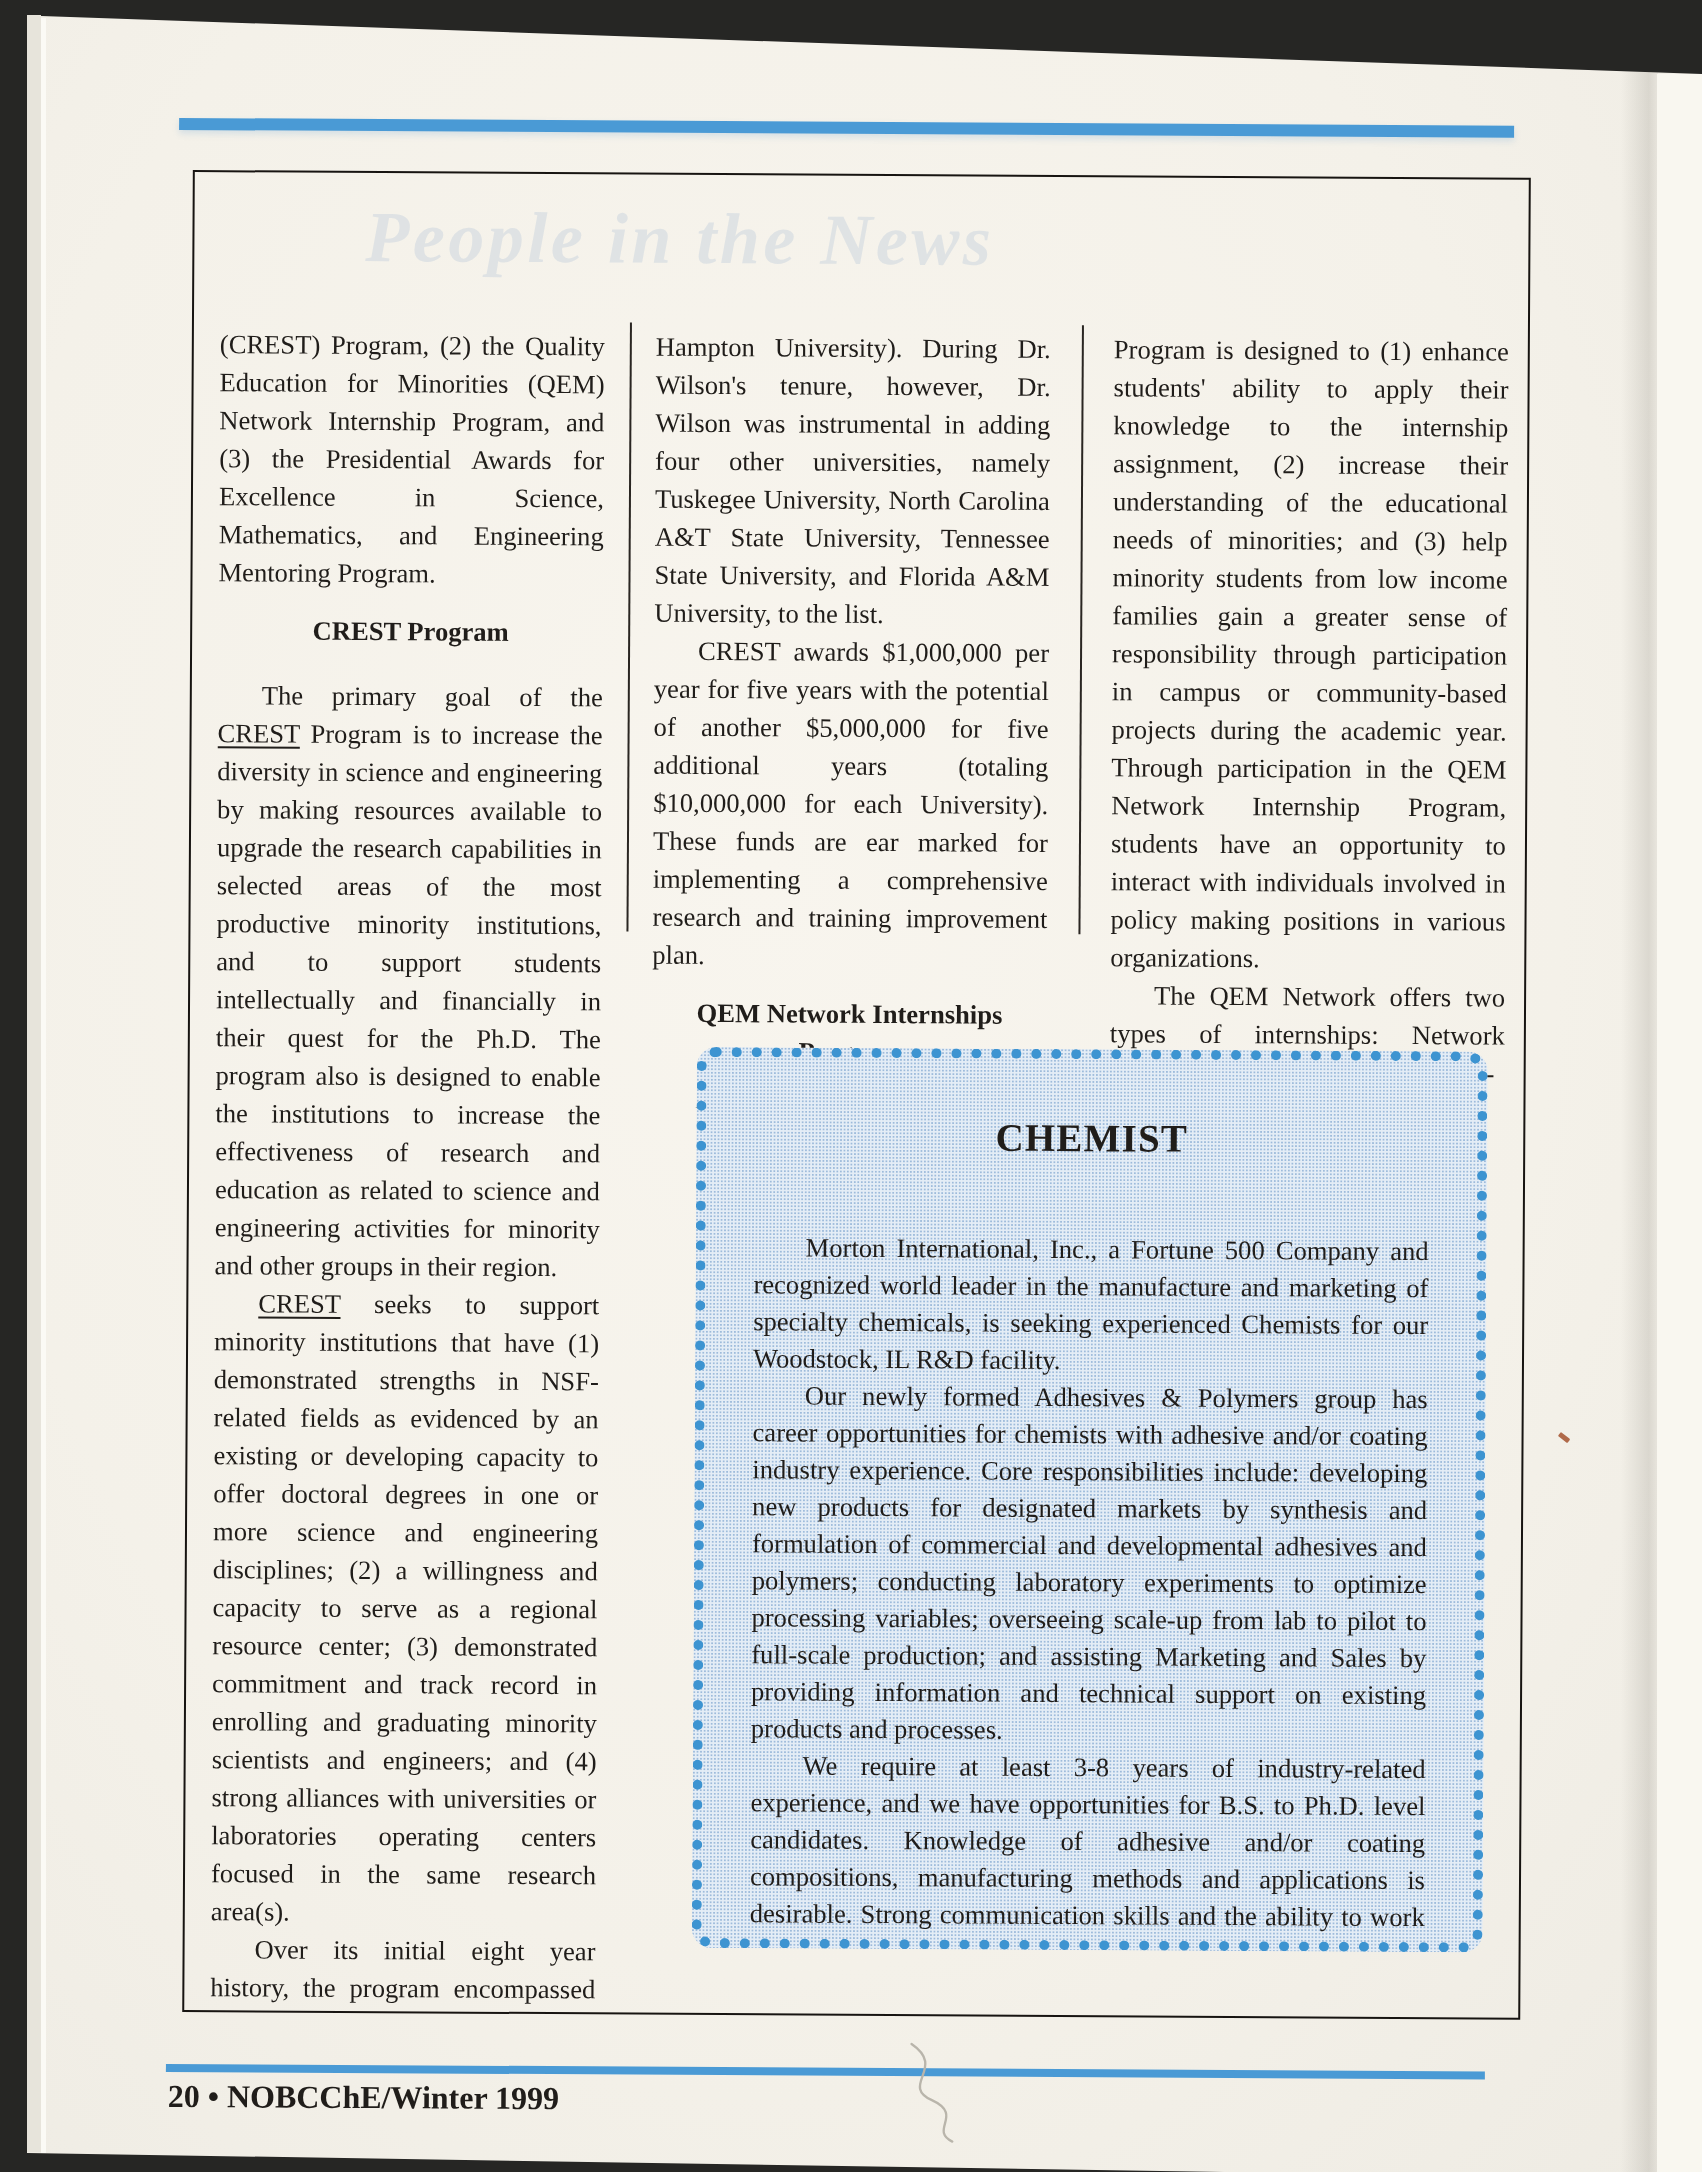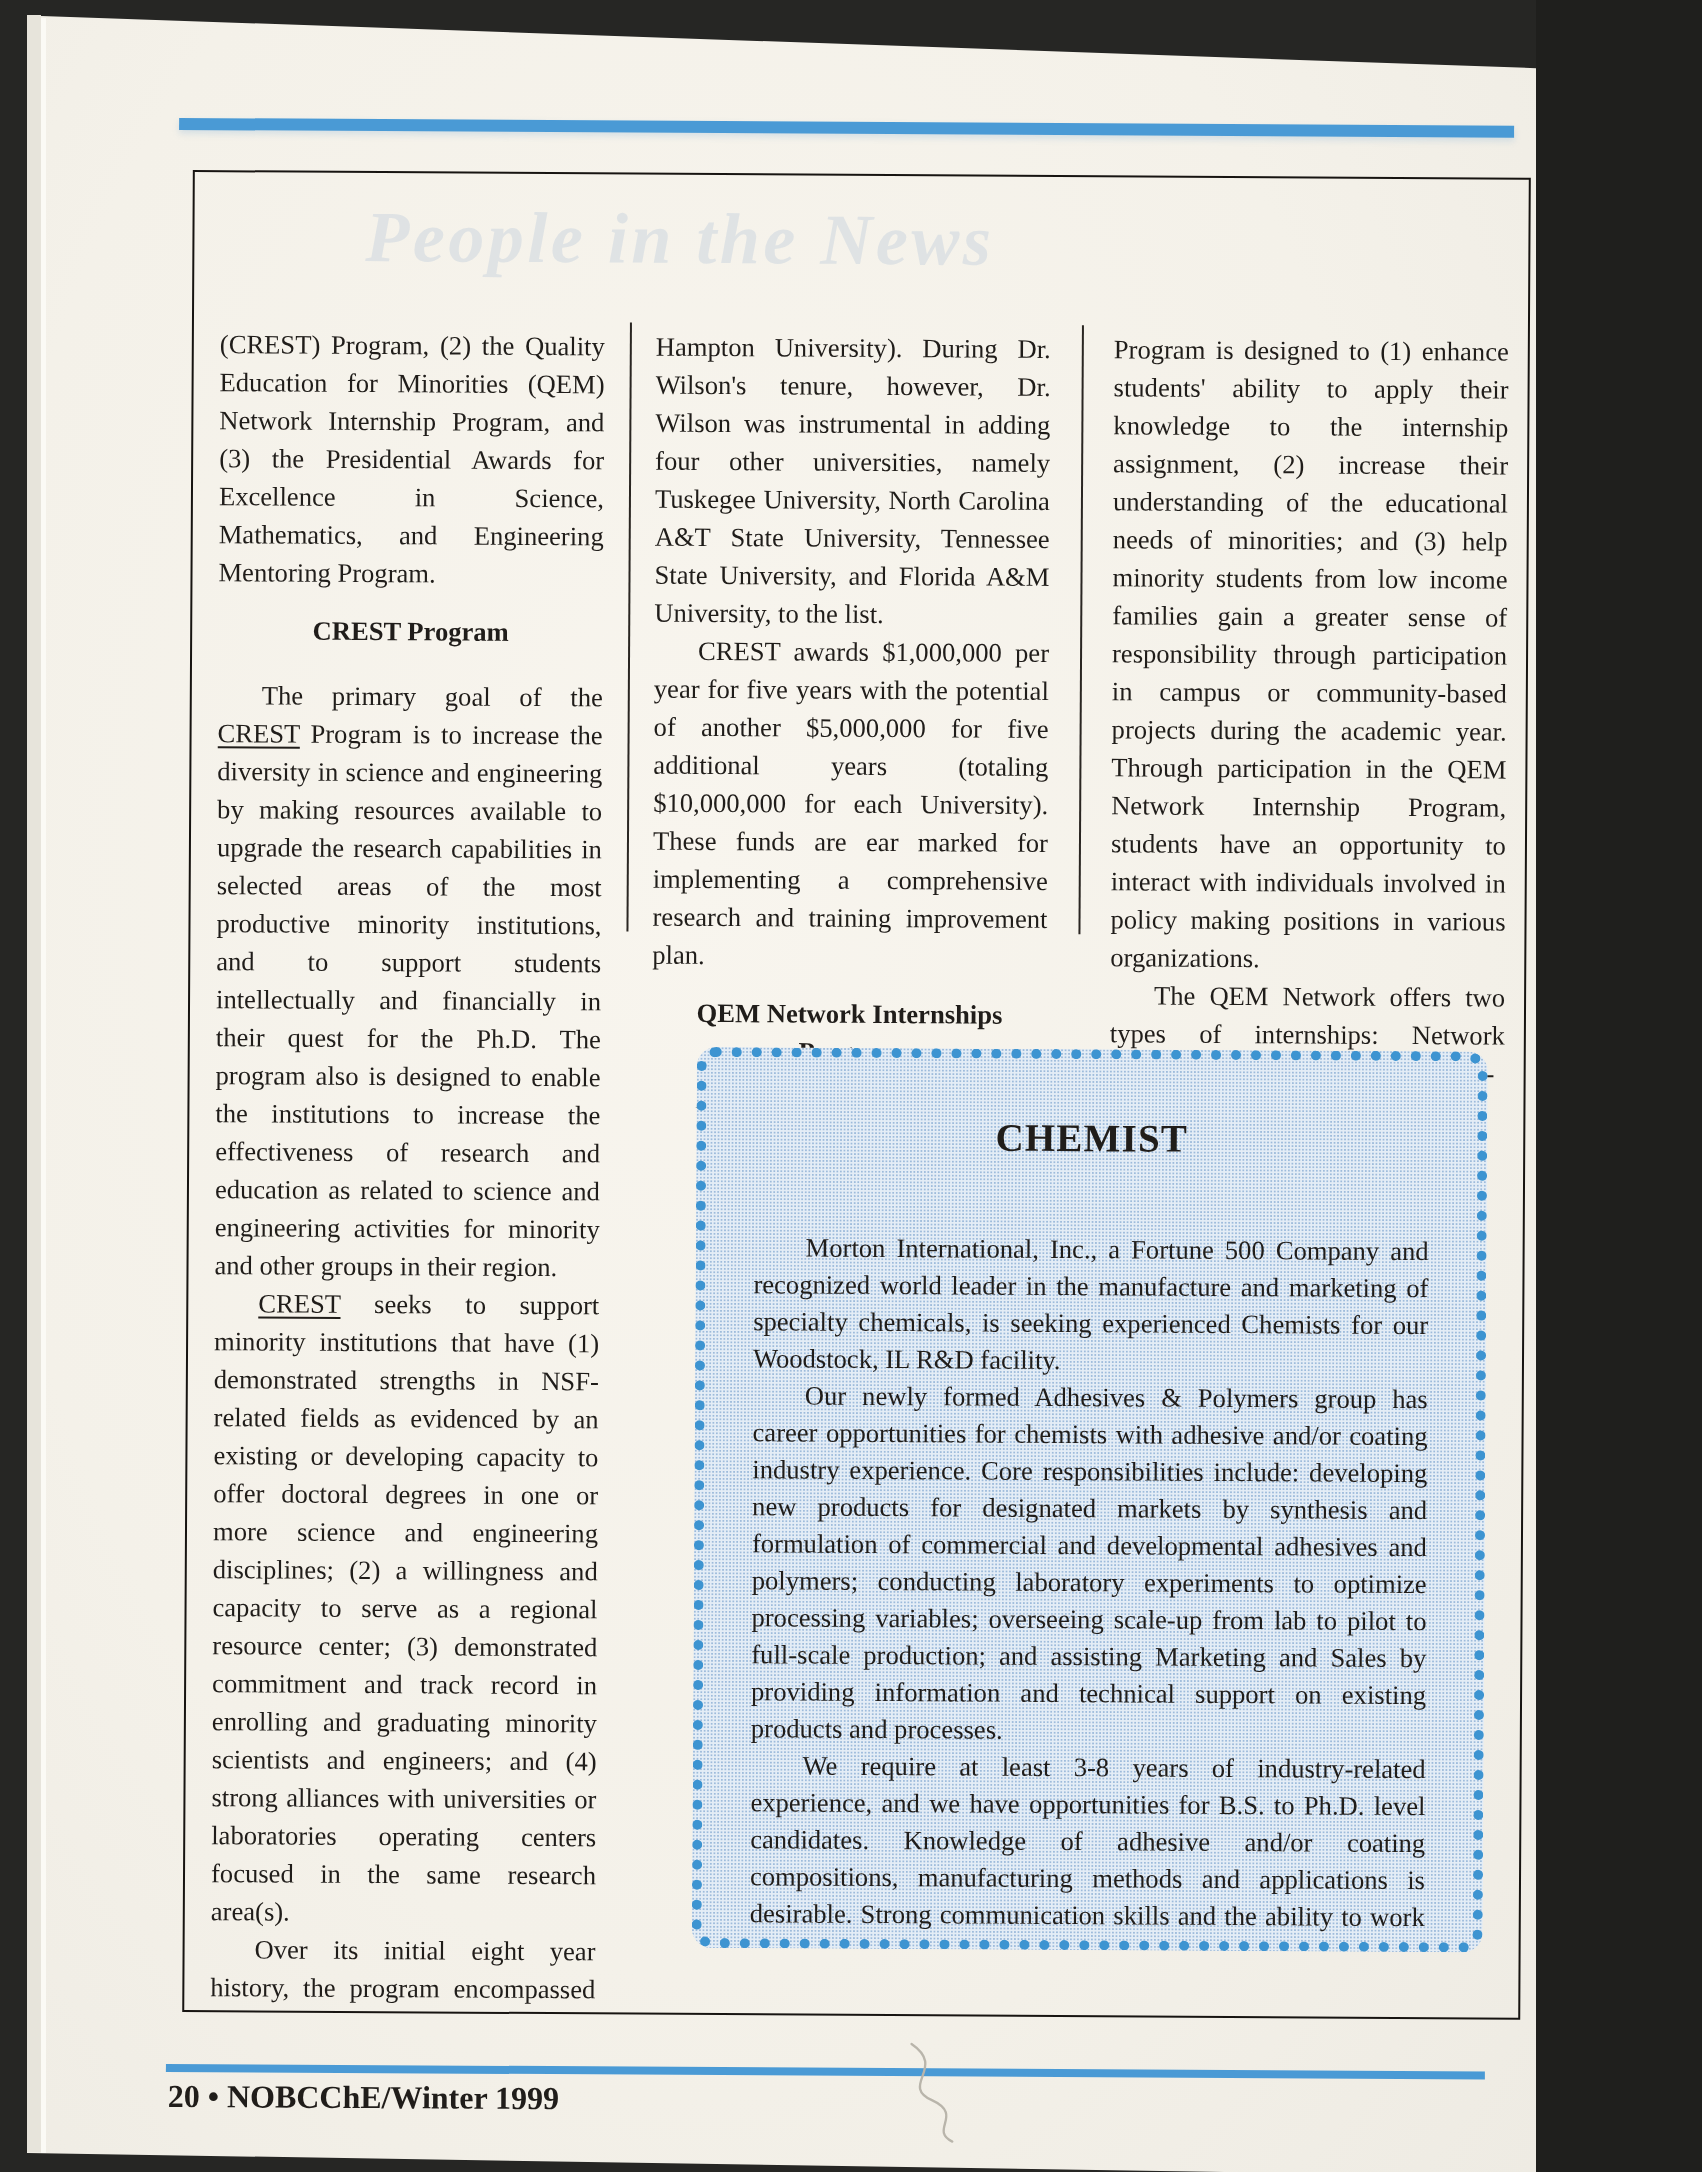--- a/index.html
+++ b/index.html
@@ -1,16 +1,16 @@
 <!DOCTYPE html>
 <html lang="en" style="font-size:9.5px"><head>
 <meta charset="utf-8">
 <style>
   html,body{margin:0;padding:0;background:#1f1f1d;}
-  .canvas{position:relative;width:1536px;height:2172px;background:#262624;overflow:hidden;
+  .canvas{position:relative;width:1702px;height:2172px;background:#262624;overflow:hidden;
           font-family:"Liberation Serif", serif;color:#201d1a;}
   .paper{position:absolute;inset:0;
          background:radial-gradient(ellipse at 45% 40%, #f8f5ee 0%, #f4f1e9 60%, #eeebe3 100%);
          clip-path:polygon(27px 15.4px, 1702px 74px, 1702px 2172px, 1224px 2172px, 27px 2153px);}
   .stack-edge{position:absolute;left:27px;top:15.4px;width:14px;height:2137px;background:#e7e4db;}
   .stack-edge-hl{position:absolute;left:41px;top:17.7px;width:4.7px;height:2135px;background:#fbfaf5;}
   .seam-shadow{position:absolute;left:1621px;top:71px;width:37px;height:2101px;
                background:linear-gradient(to right, rgba(0,0,0,0) 0%, rgba(60,55,45,0.13) 75%, rgba(60,55,45,0.05) 100%);}
   .next-page{position:absolute;left:1657px;top:74px;width:45px;height:2098px;background:#f9f7f0;}
   .skew{position:absolute;left:0;top:0;width:1702px;height:2172px;transform:rotate(0.33deg);transform-origin:189px 142px;}

